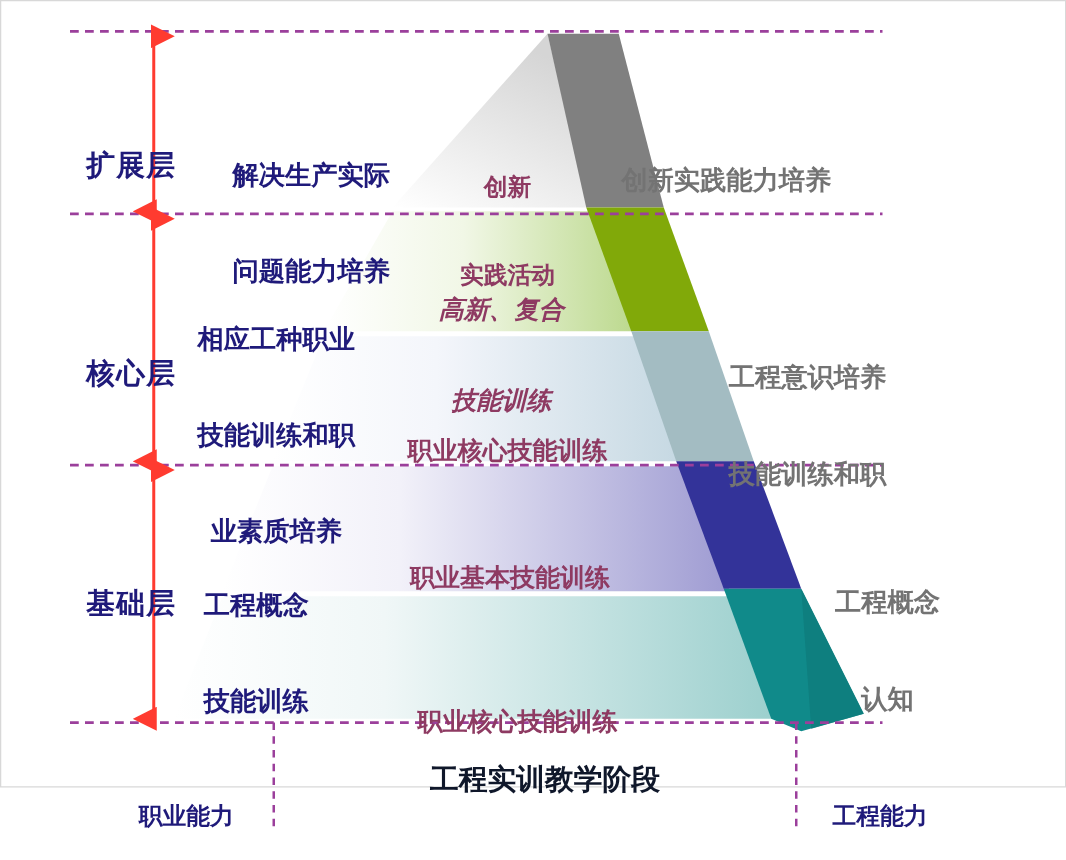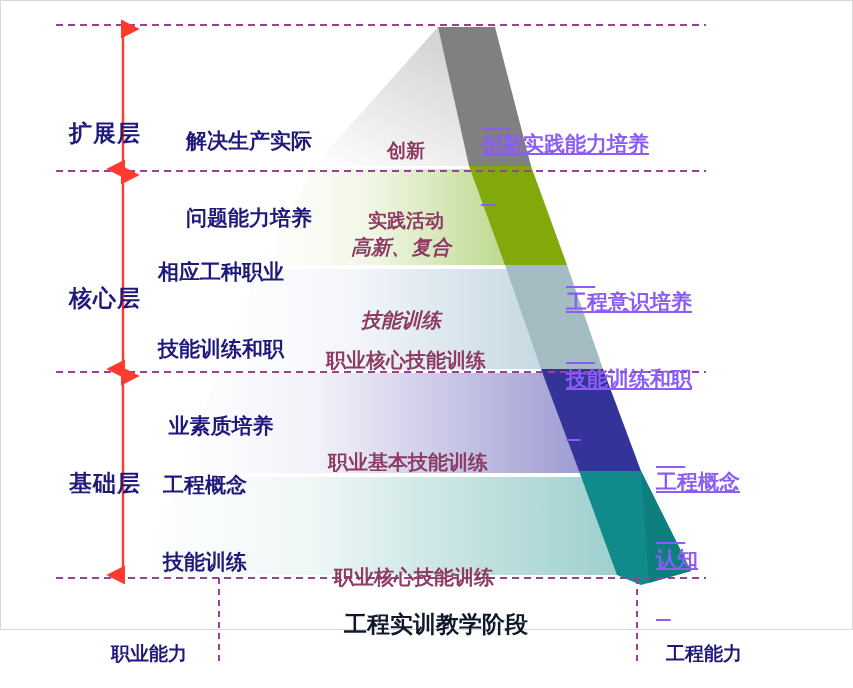--- a/index.html
+++ b/index.html
@@ -17,21 +17,21 @@
   .lbl{position:absolute;white-space:pre;line-height:1.22;}
 
   .layer-name{
     color:#1F1A7A;font-size:23px;font-weight:bold;text-align:center;
     letter-spacing:1px;
   }
   .left-desc{
     color:#1F1A7A;font-size:21px;font-weight:bold;text-align:center;font-family:Liberation Mono, monospace;
   }
   .right-desc{
-    color:#8b5cf6;font-size:21px;font-weight:bold;text-decoration:underline;
+    color:#737373;font-size:21px;font-weight:bold;text-align:center;
   }
   .band-desc{
     color:#8E3A62;font-size:20px;font-weight:bold;text-align:center;
   }
   .band-desc.small{font-size:19px;}
   .bottom-side{
     color:#1F1A7A;font-size:19px;font-weight:bold;text-align:center;
   }
   .bottom-center{
     color:#0f172a;font-size:23px;font-weight:bold;text-align:center;
@@ -123,21 +123,21 @@
       <line x1="122" y1="28" x2="122" y2="168" marker-start="url(#arrUp)" marker-end="url(#arrDn)"></line>
       <line x1="122" y1="174" x2="122" y2="368" marker-start="url(#arrUp)" marker-end="url(#arrDn)"></line>
       <line x1="122" y1="375" x2="122" y2="574" marker-start="url(#arrUp)" marker-end="url(#arrDn)"></line>
     </g>
   </svg>
 
   <div class="lbl layer-name" style="left:68px;top:62px;width:44px;">
     <span style="display:block;">扩展层</span>
   </div>
   <div class="lbl layer-name" style="left:68px;top:228px;width:44px;">
-    <span style="display:block;font-family:Liberation Serif, serif;">核心层</span>
+    <span style="display:block;">核心层</span>
   </div>
   <div class="lbl layer-name" style="left:68px;top:412px;width:44px;">
     <span style="display:block;">基础层</span>
   </div>
 
   <div class="lbl left-desc" style="left:158px;top:78px;width:180px;">
     <div>解决生产实际</div>
     <div>问题能力培养</div>
   </div>
 

